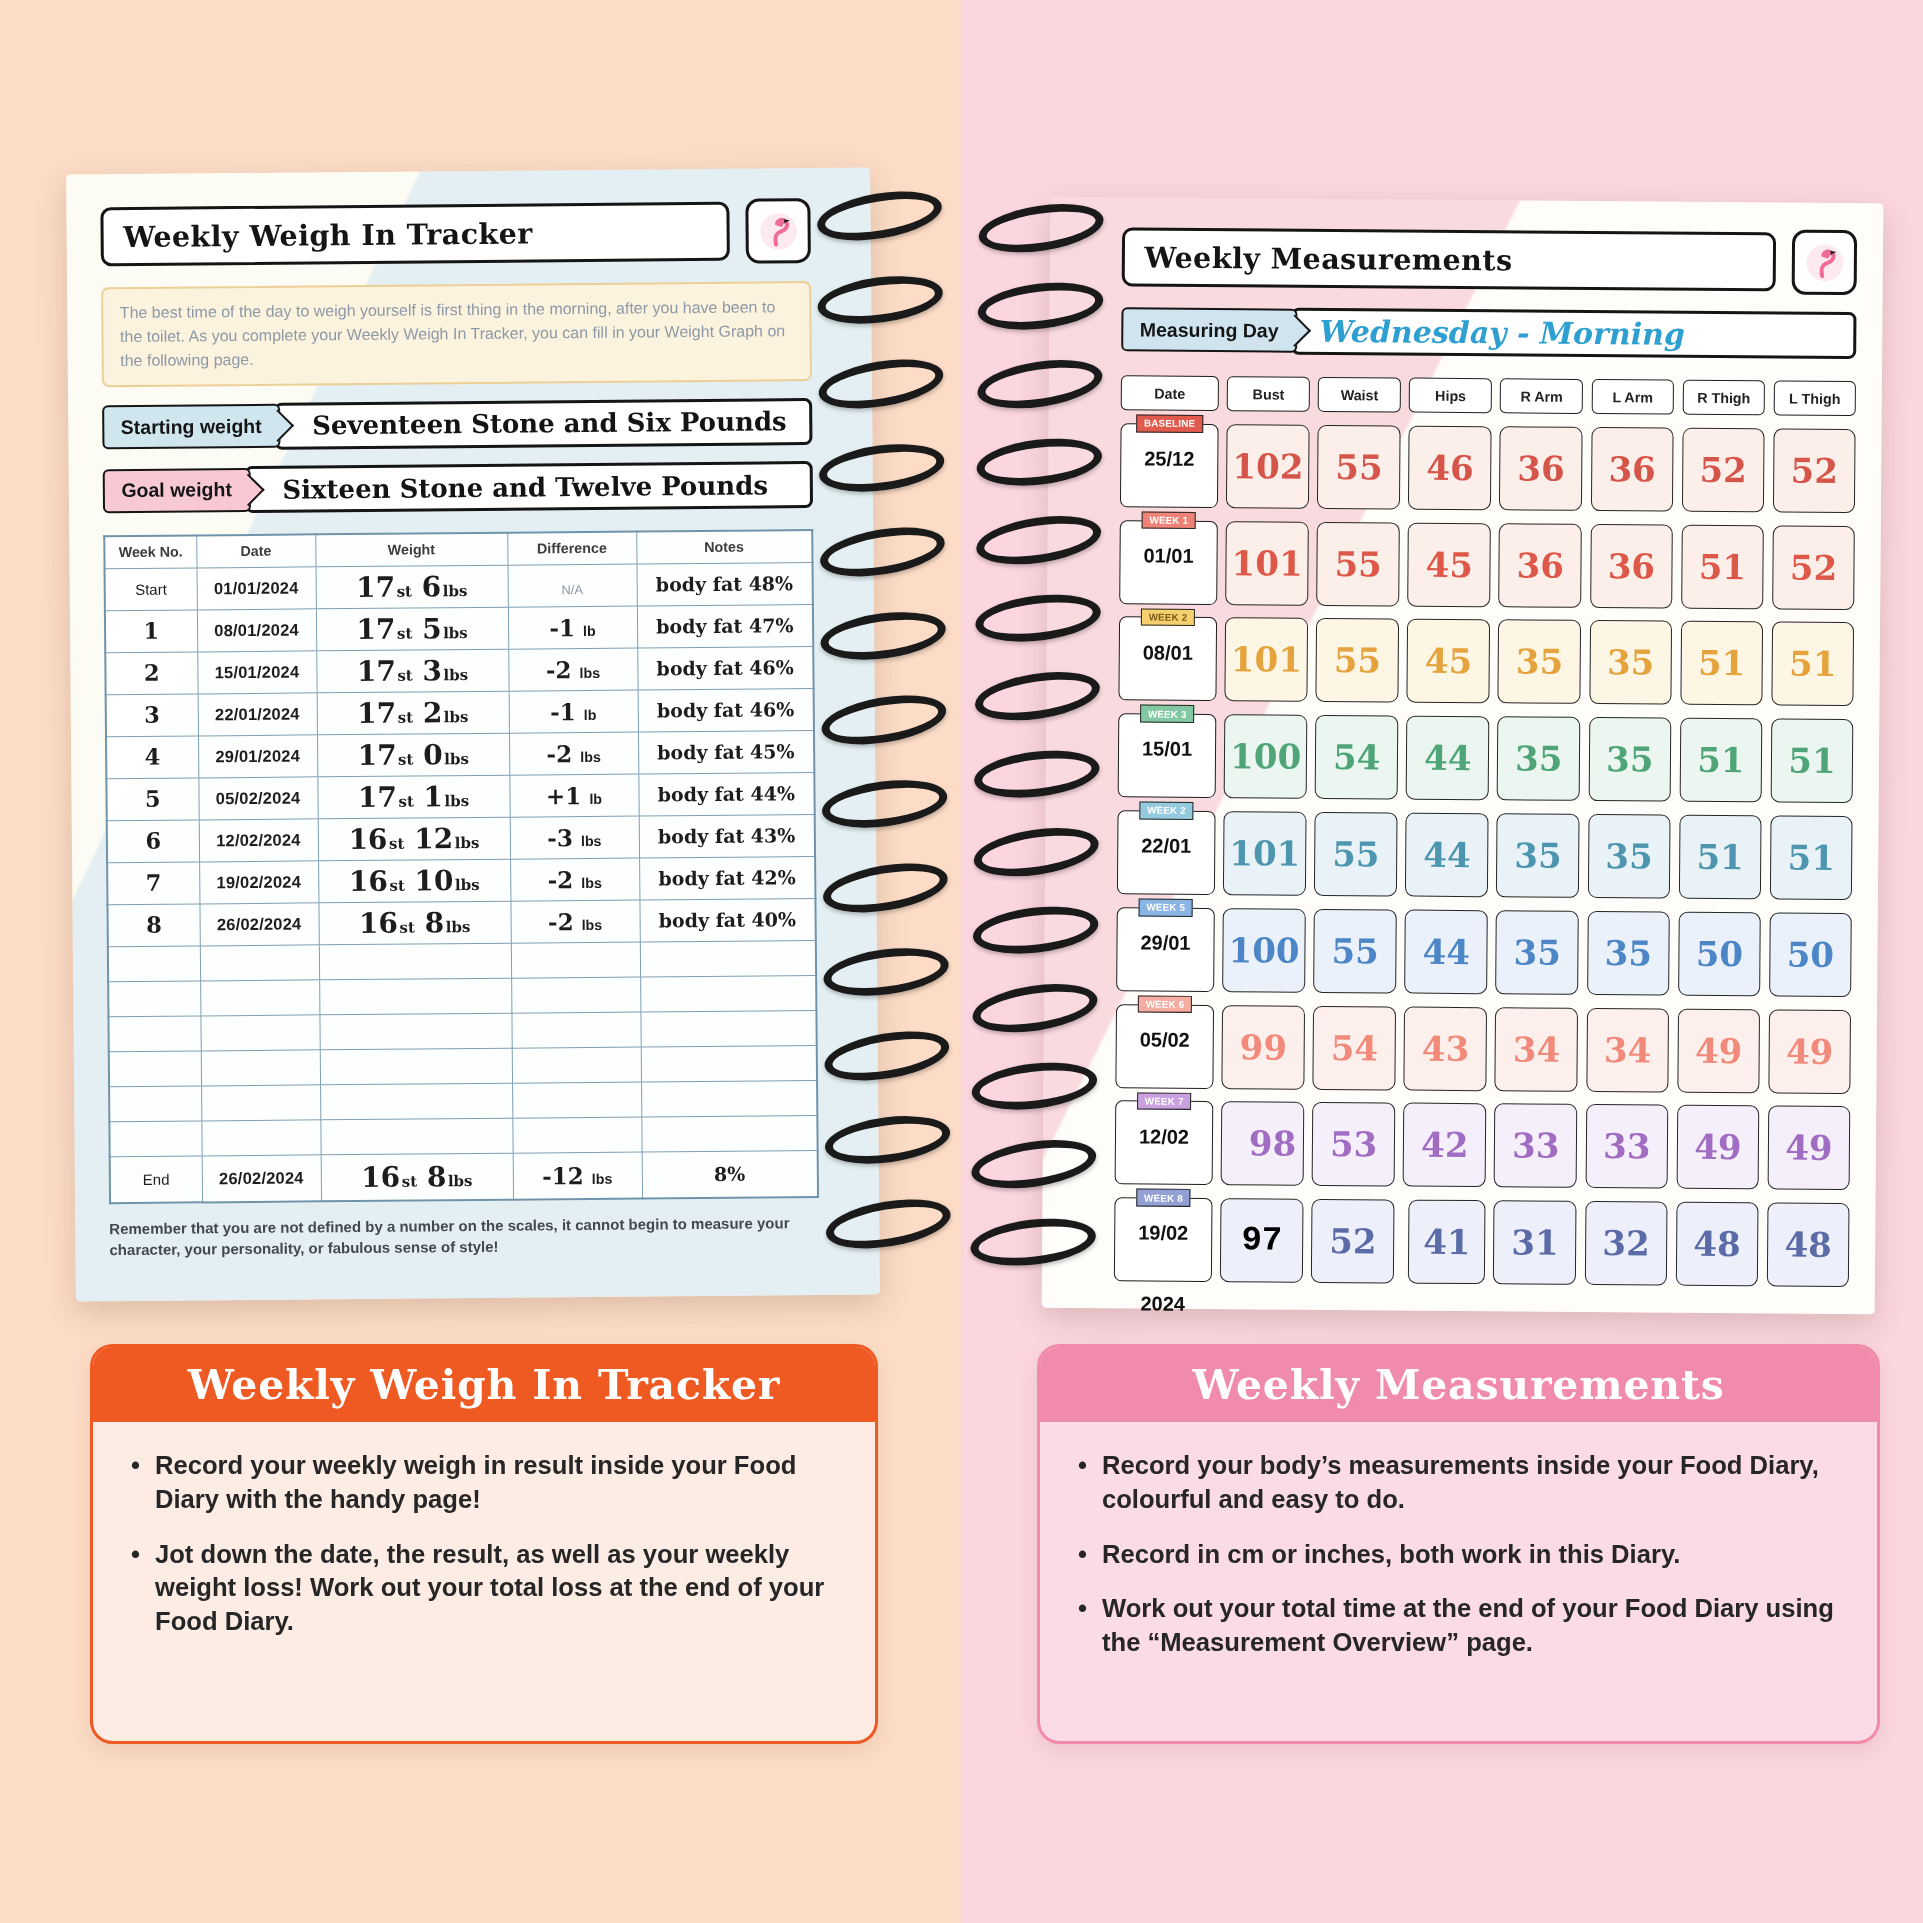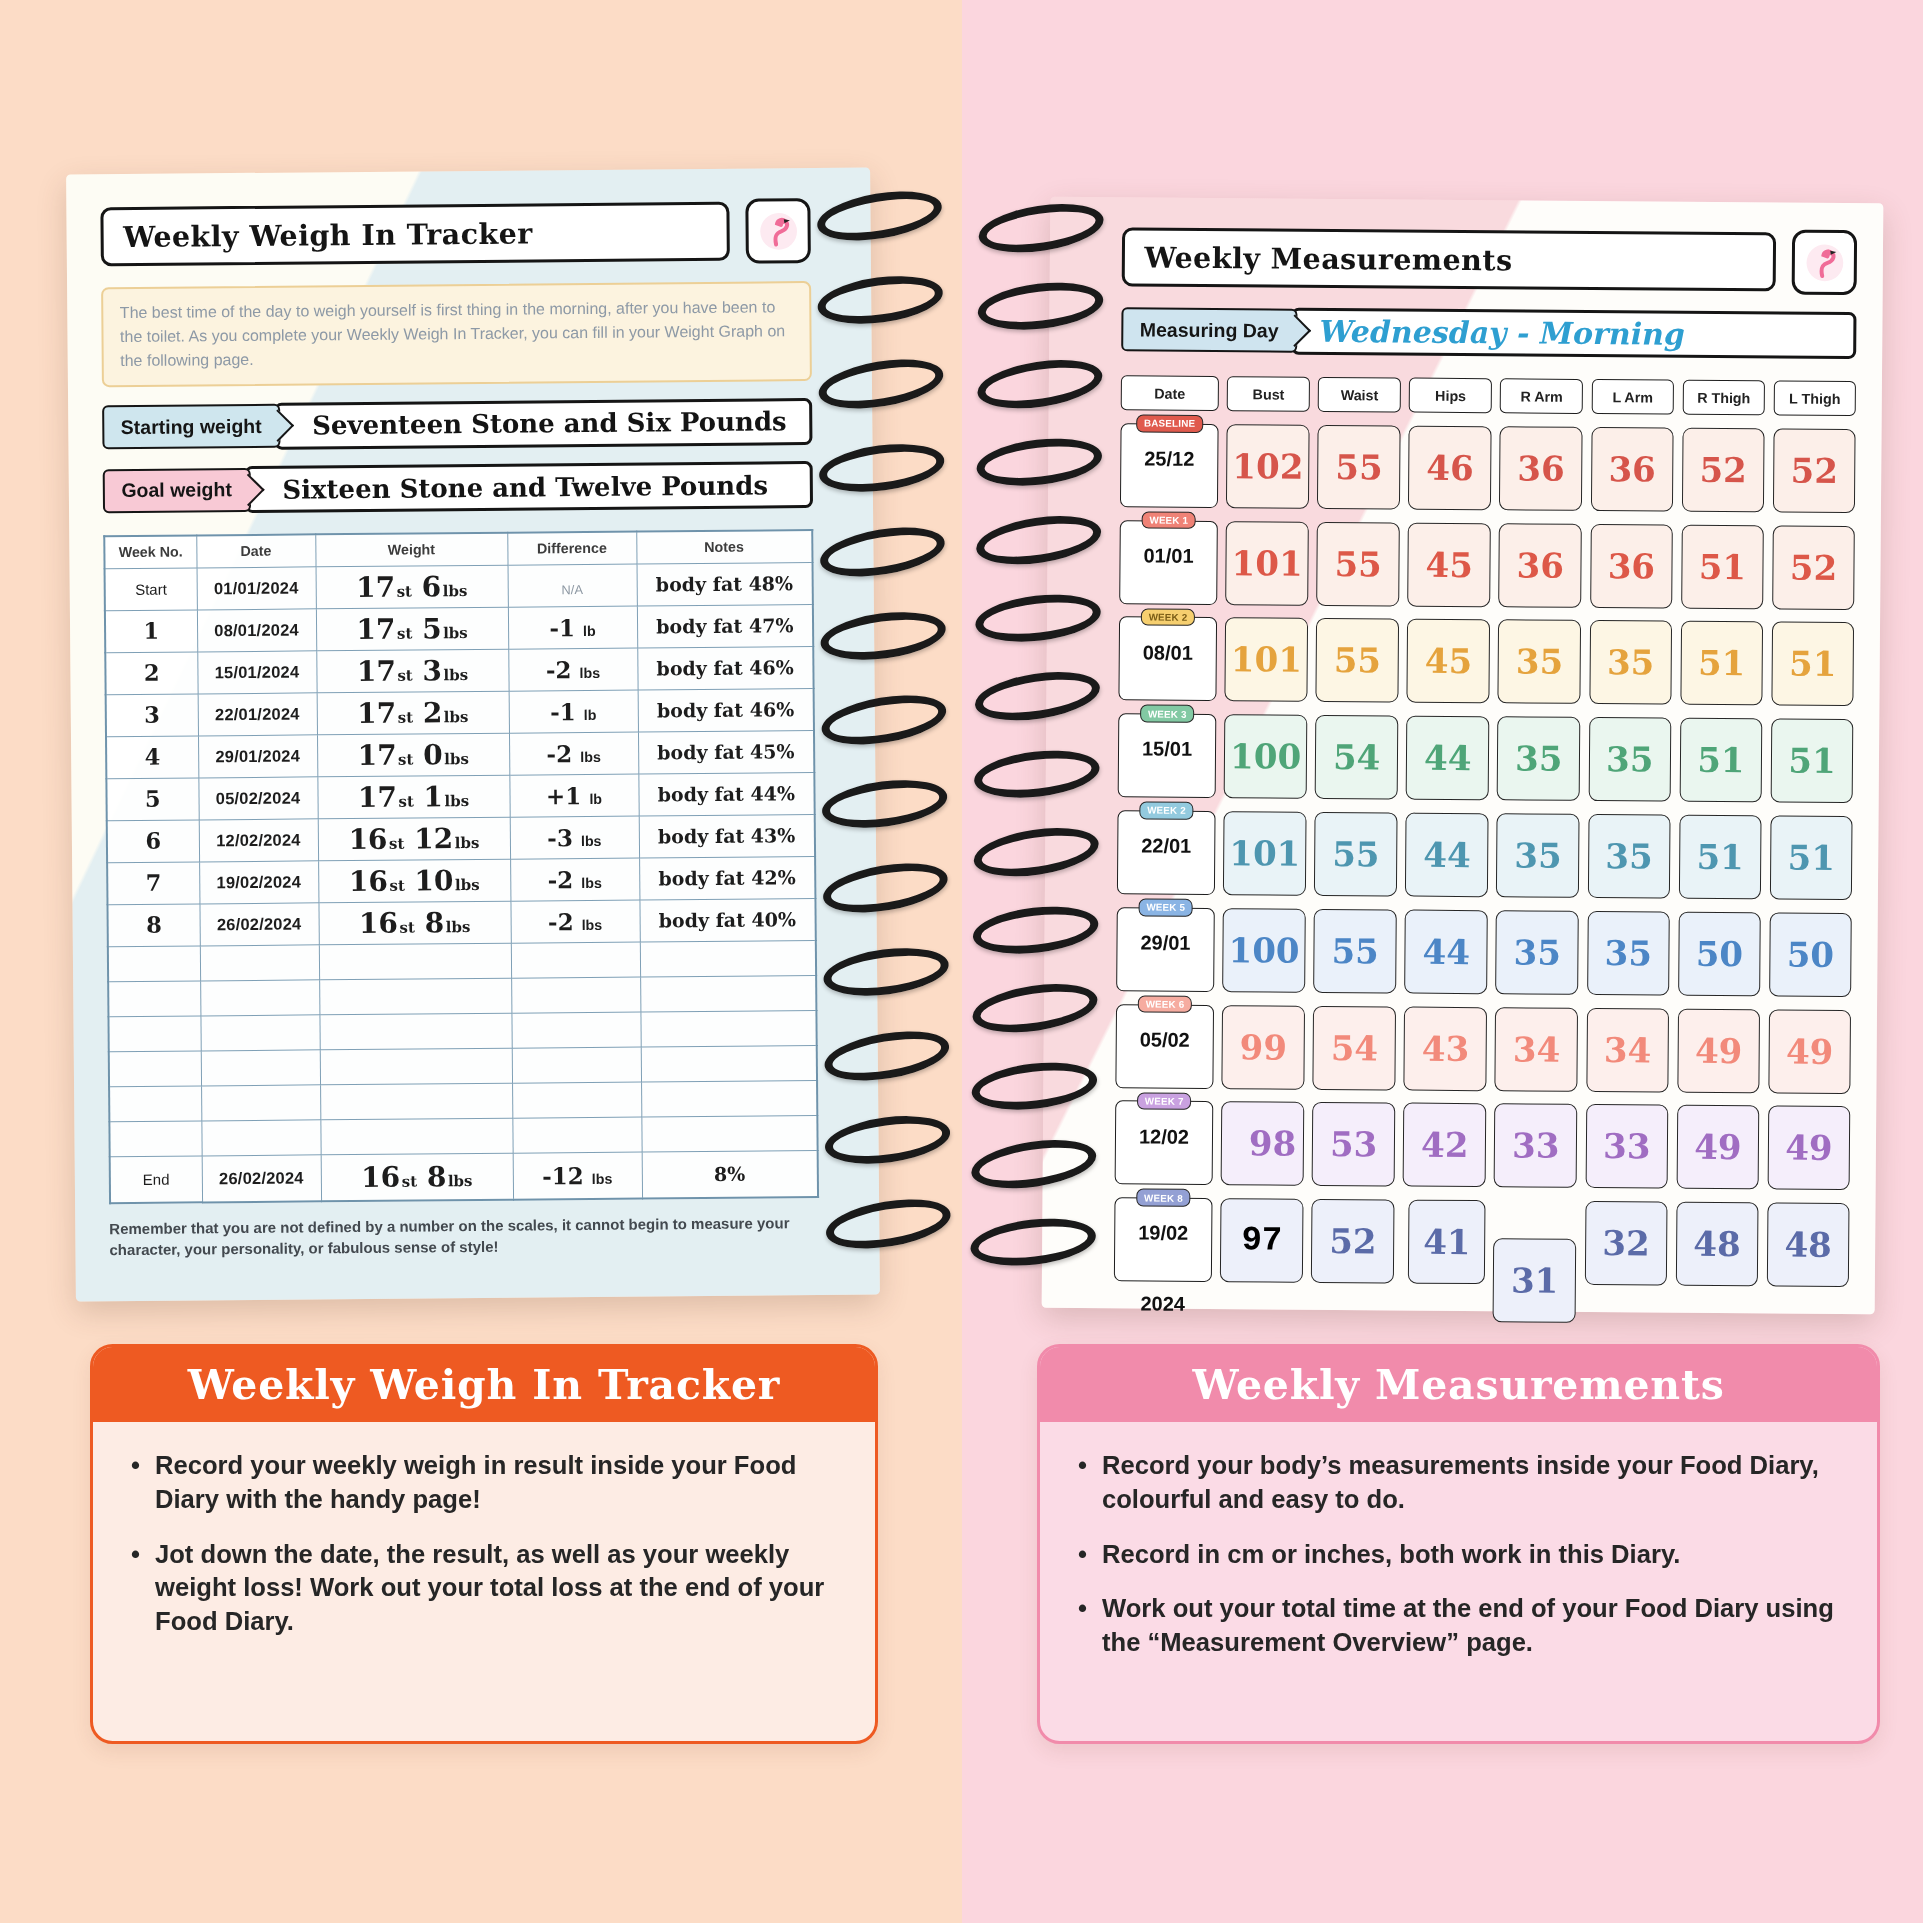--- a/index.html
+++ b/index.html
@@ -72,21 +72,21 @@
 
   
   .m-table { margin-top:22.5px; display:grid; grid-template-columns:98px repeat(7,1fr);
     column-gap:8.3px; row-gap:12.8px; align-items:stretch; }
   .m-head-cell { height:35px; background:#fff; border:1.5px solid #1e1e1e; border-radius:6px;
     display:flex; align-items:center; justify-content:center; font-size:14.3px; font-weight:700; color:#222; }
   .m-date-cell { position:relative; background:#fff; border:1.5px solid #1e1e1e; border-radius:7.5px;
     display:flex; flex-direction:column; align-items:center; justify-content:center; padding-top:10.5px; height:84px; }
   .m-date-l1,.m-date-l2 { font-size:20px; font-weight:700; color:#111; line-height:1.15;margin-top:48px; }
   .m-tag { position:absolute; top:-9.8px; left:50%; transform:translateX(-50%);
-    padding:2.3px 6.8px; border:1.5px solid #262626; border-radius:7px;
+    padding:2.3px 6.8px; border:1.5px solid #262626; border-radius:0;
     font-size:9.8px; font-weight:700; letter-spacing:0.2px; white-space:nowrap; }
   .m-val-cell { height:84px; border:1.5px solid #262626; border-radius:9px;
     display:flex; align-items:center; justify-content:center;
     font-family:"DejaVu Serif",serif; font-weight:700; font-size:34px; }
 
   
   .spiral { position:absolute; display:flex; flex-direction:column; z-index:6; }
   .spiral-left { right:-72px; top:25.6px; gap:39px; }
   .spiral-right { left:-72px; top:9px; gap:33px; }
   .coil { width:126px; height:45px; border:8.3px solid #1a1a1a; border-radius:50%; transform:rotate(-9deg);
@@ -415,21 +415,21 @@
         <div class="m-val-cell" style="background: rgb(245, 238, 251); color: rgb(160, 109, 194);">49</div>
         <div class="m-val-cell" style="background: rgb(245, 238, 251); color: rgb(160, 109, 194);">49</div>
         <div class="m-date-cell">
           <span class="m-tag" style="background: rgb(147, 160, 212); color: rgb(255, 255, 255);">WEEK 8</span>
           <span class="m-date-l1">19/02</span>
           <span class="m-date-l2">2024</span>
         </div>
         <div class="m-val-cell" style="background: rgb(237, 240, 250); color: #000000; font-family: Liberation Mono, monospace;">97</div>
         <div class="m-val-cell" style="background: rgb(237, 240, 250); color: rgb(91, 107, 168);">52</div>
         <div class="m-val-cell" style="background: rgb(237, 240, 250); color: rgb(91, 107, 168); margin-left: 6px;">41</div>
-        <div class="m-val-cell" style="background: rgb(237, 240, 250); color: rgb(91, 107, 168); margin-top: 38px;">31</div>
+        <div class="m-val-cell" style="background: rgb(237, 240, 250); color: rgb(91, 107, 168);">31</div>
         <div class="m-val-cell" style="background: rgb(237, 240, 250); color: rgb(91, 107, 168);">32</div>
         <div class="m-val-cell" style="background: rgb(237, 240, 250); color: rgb(91, 107, 168);">48</div>
         <div class="m-val-cell" style="background: rgb(237, 240, 250); color: rgb(91, 107, 168);">48</div>
       </div>
 
     <div class="spiral spiral-right">
         <div class="coil"></div>
         <div class="coil"></div>
         <div class="coil"></div>
         <div class="coil"></div>

